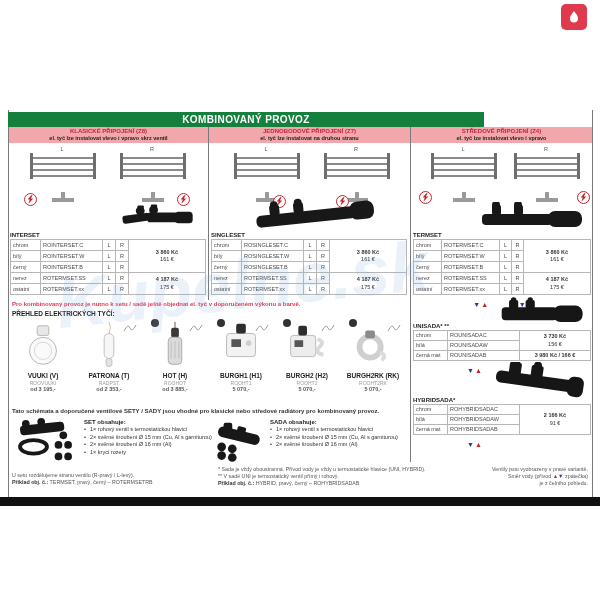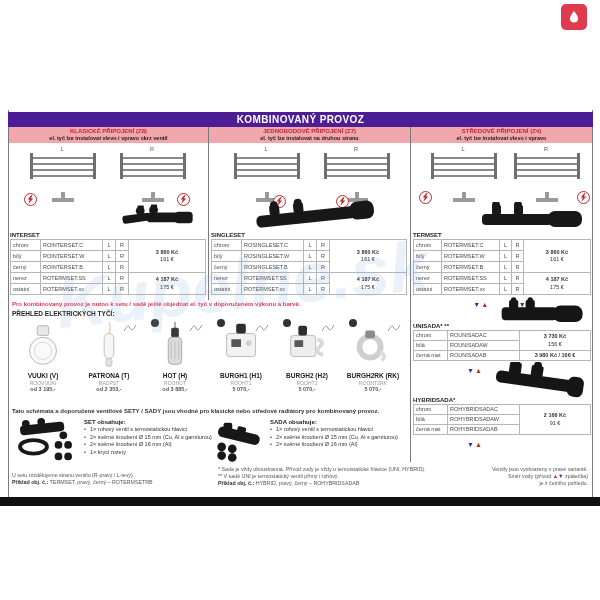--- a/index.html
+++ b/index.html
@@ -9,21 +9,21 @@
   
   .wm{position:absolute;left:55px;top:235px;width:560px;font-size:70px;font-style:italic;font-weight:bold;
       color:rgba(125,165,215,.16);transform:rotate(-6deg);pointer-events:none;z-index:9;white-space:nowrap;}
   
   .brand{position:absolute;left:561px;top:4px;width:26px;height:26px;border-radius:5px;background:#e03a4e;
          display:flex;align-items:center;justify-content:center;}
   
   .vline{position:absolute;width:1px;background:#7a7a7a;}
   .blackbar{position:absolute;left:0;top:497px;width:600px;height:9px;background:#101010;}
   
-  .banner{position:absolute;left:8px;top:112px;width:585px;height:15px;background:#4c1d95;color:#fff;
+  .banner{position:absolute;left:8px;top:112px;width:476px;height:15px;background:#15803d;color:#fff;
           font-weight:bold;font-size:10px;letter-spacing:.4px;display:flex;align-items:center;justify-content:center;}
   
   .colhead{position:absolute;top:127px;height:16px;background:#f2a7ac;text-align:center;overflow:hidden;}
   .colhead .t{font-size:6px;font-weight:bold;color:#c2253c;line-height:8px;}
   .colhead .s{font-size:5.5px;font-weight:bold;color:#222;line-height:7px;}
   
   .diagram{position:absolute;width:80px;height:62px;}
   .dlab{position:absolute;top:0;left:0;right:0;text-align:center;font-size:5.5px;color:#555;line-height:6px;}
   .rad{position:absolute;top:7px;left:8px;width:60px;height:26px;
        border-left:3px solid #6e6e6e;border-right:3px solid #6e6e6e;

